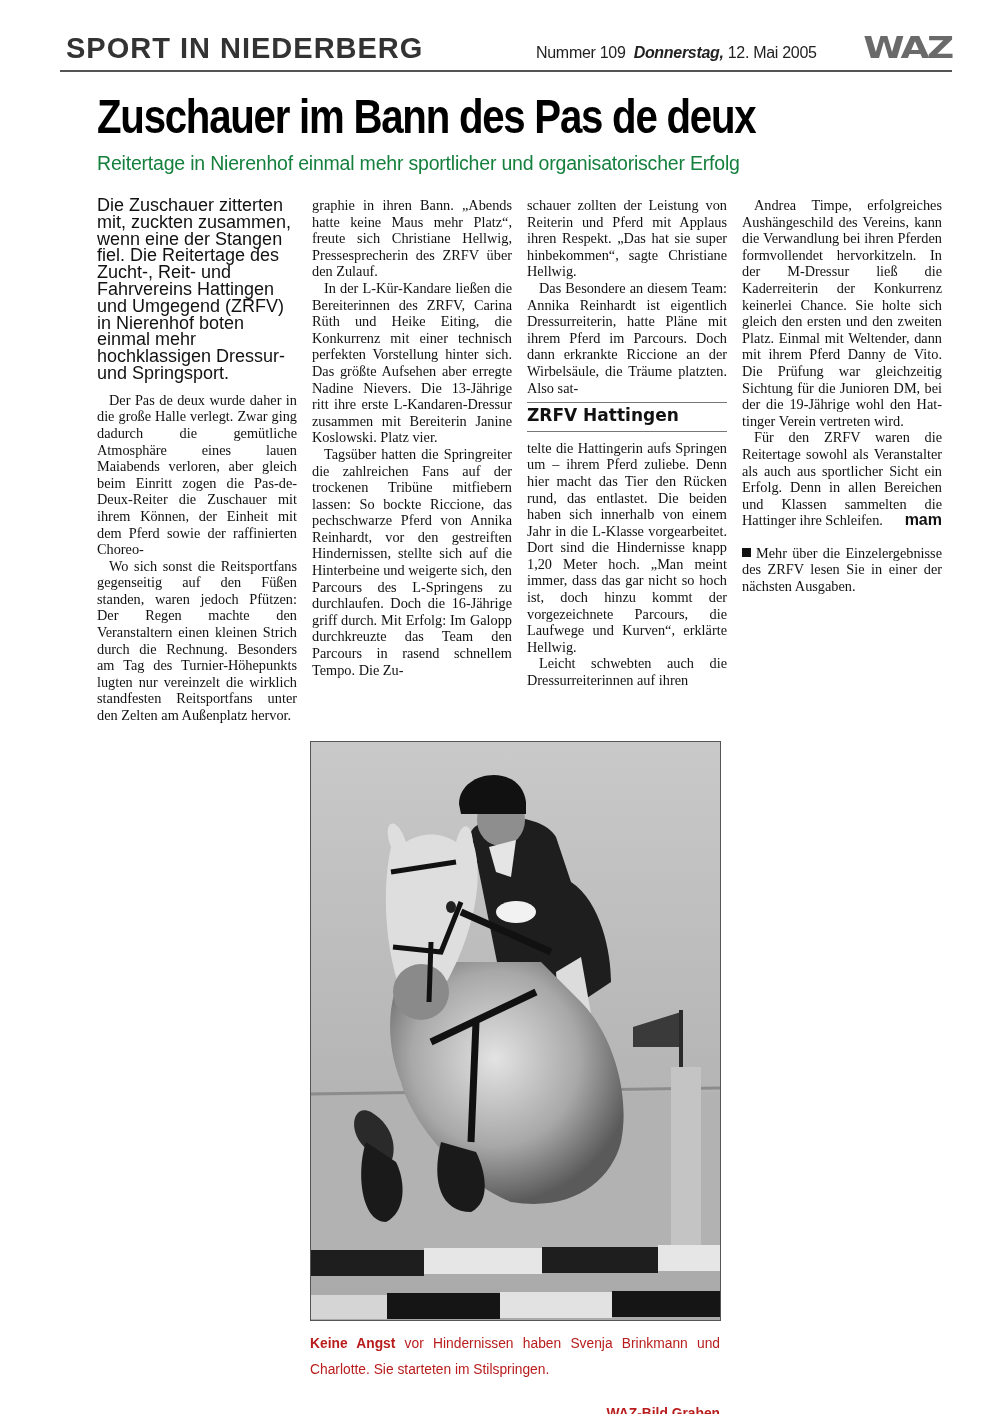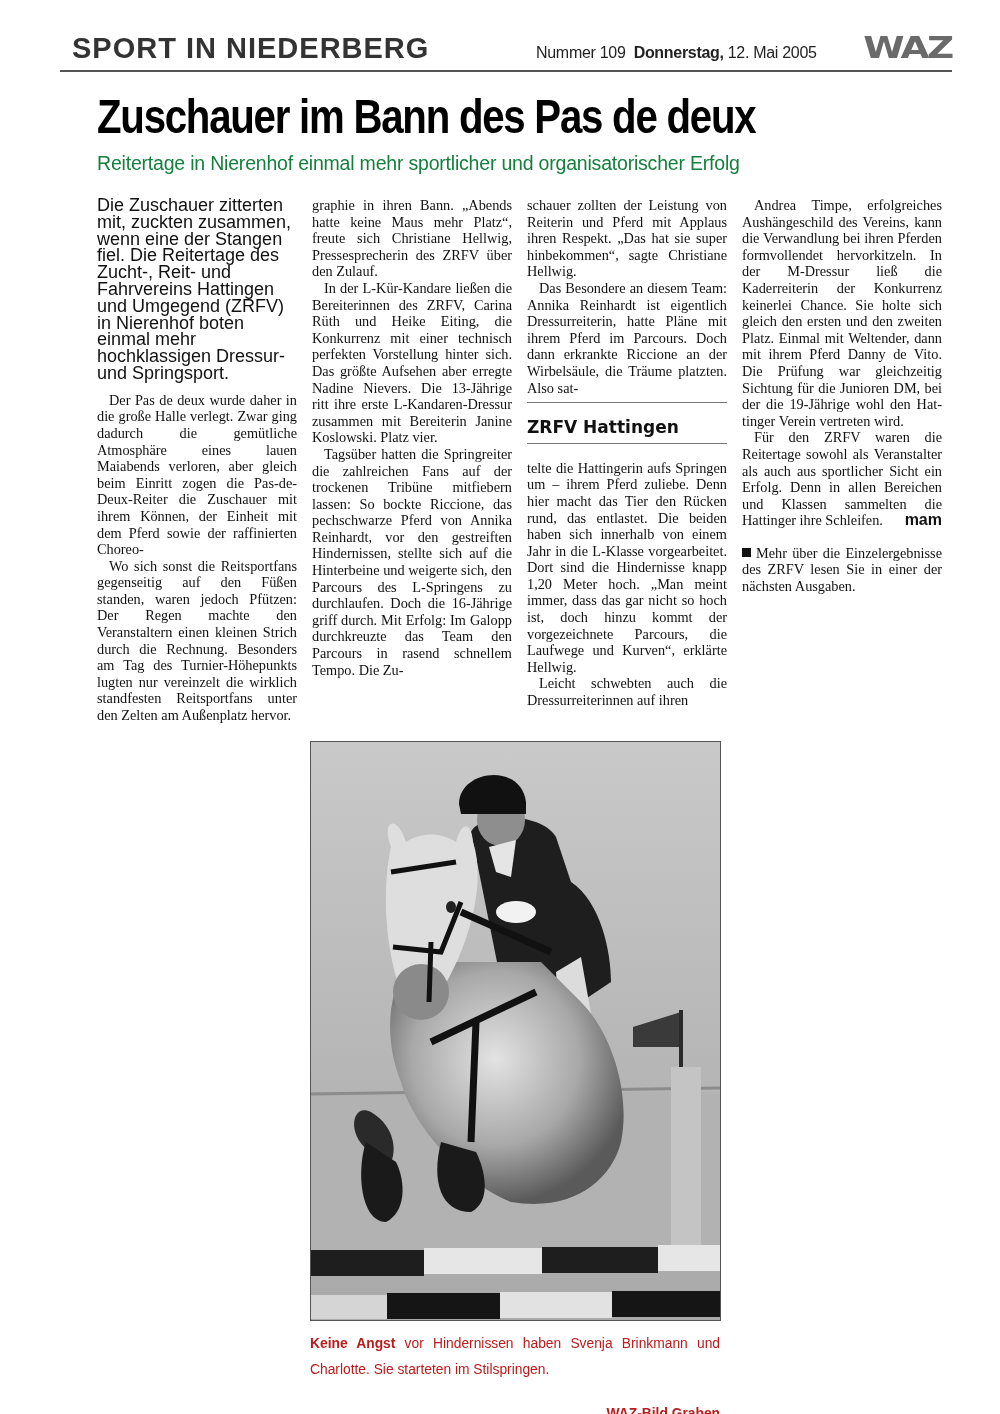--- a/index.html
+++ b/index.html
@@ -1,40 +1,40 @@
 <!DOCTYPE html>
 <html><head>
 <meta charset="utf-8">
 <style>
   html, body { margin: 0; padding: 0; background: #ffffff; }
   body { width: 1000px; height: 1414px; position: relative; overflow: hidden; color: #111; }
   .masthead { position: absolute; left: 60px; top: 30px; width: 892px; height: 44px; }
-  .section-title { position: absolute; left: 12px; top: 2px; font-family: "Liberation Sans", sans-serif; font-weight: bold; font-size: 29px; letter-spacing: 1px; color: #333; }
+  .section-title { position: absolute; left: 6px; top: 2px; font-family: "Liberation Sans", sans-serif; font-weight: bold; font-size: 29px; letter-spacing: 1px; color: #333; }
   .issue-info { position: absolute; left: 476px; top: 14px; font-family: "Liberation Sans", sans-serif; font-size: 16px; color: #222; letter-spacing: -0.3px; }
-  .issue-info .day { font-weight: bold; }
+  .issue-info .day { font-weight: bold; font-style: italic; }
   .issue-info span { margin-right: 4px; }
   .logo { position: absolute; right: 0; top: 0; font-family: "DejaVu Sans", sans-serif; font-weight: bold; font-size: 30px; color: #6a6a6a; letter-spacing: -2px; transform: scaleX(1.25); transform-origin: right center; }
   .mast-rule { position: absolute; left: 60px; top: 70px; width: 892px; height: 2px; background: #555; }
 
   .headline { position: absolute; left: 97px; top: 88px; font-family: "Liberation Sans", sans-serif; font-weight: bold; font-size: 49px; letter-spacing: -1.5px; transform: scaleX(0.82); transform-origin: left top; white-space: nowrap; color: #000; }
   .subhead { position: absolute; left: 97px; top: 152px; font-family: "Liberation Sans", sans-serif; font-size: 19.5px; color: #15803d; white-space: nowrap; letter-spacing: -0.2px; }
 
   .col { position: absolute; top: 197px; width: 200px; font-family: "Liberation Serif", serif; font-size: 14.3px; line-height: 16.6px; text-align: justify; hyphens: manual; color: #111; }
   .col p { margin: 0; text-indent: 0; }
   .col p.ind { text-indent: 12px; }
   .col1 { left: 97px; }
   .col2 { left: 312px; }
   .col3 { left: 527px; }
   .col4 { left: 742px; }
   .lead { font-family: "Liberation Sans", sans-serif; font-size: 18px; line-height: 16.8px; text-align: left; margin-bottom: 10px !important; }
   .signature { font-family: "Liberation Sans", sans-serif; font-weight: bold; float: right; font-size: 16px; }
   .info-box { margin-top: 16px !important; }
   .square-bullet { display: inline-block; width: 9px; height: 9px; background: #111; margin-right: 5px; vertical-align: 1px; }
 
-  .subheading-block { margin: 6px 0 16px 0; border-top: 1.5px solid #777; border-bottom: 1.5px solid #777; padding: 16px 0 6px 0; }
+  .subheading-block { margin: 6px 0 8px 0; border-top: 1.5px solid #777; border-bottom: 1.5px solid #777; padding: 4px 0 6px 0; }
   .subheading { font-family: "DejaVu Sans", sans-serif; font-weight: bold; font-size: 17px; color: #111; }
 
   .photo { position: absolute; left: 310px; top: 741px; width: 409px; height: 578px; background: #bdbdbd; border: 1px solid #555; overflow: hidden; }
   .photo svg { display: block; }
   .caption { position: absolute; left: 310px; top: 1331px; width: 410px; font-family: "Liberation Sans", sans-serif; font-size: 13.8px; line-height: 26px; color: #b91c1c; text-align: justify; }
   .caption b { font-weight: bold; }
   .credit { float: right; font-weight: bold; margin-top: 44px; }
 </style>
 </head>
 <body>

